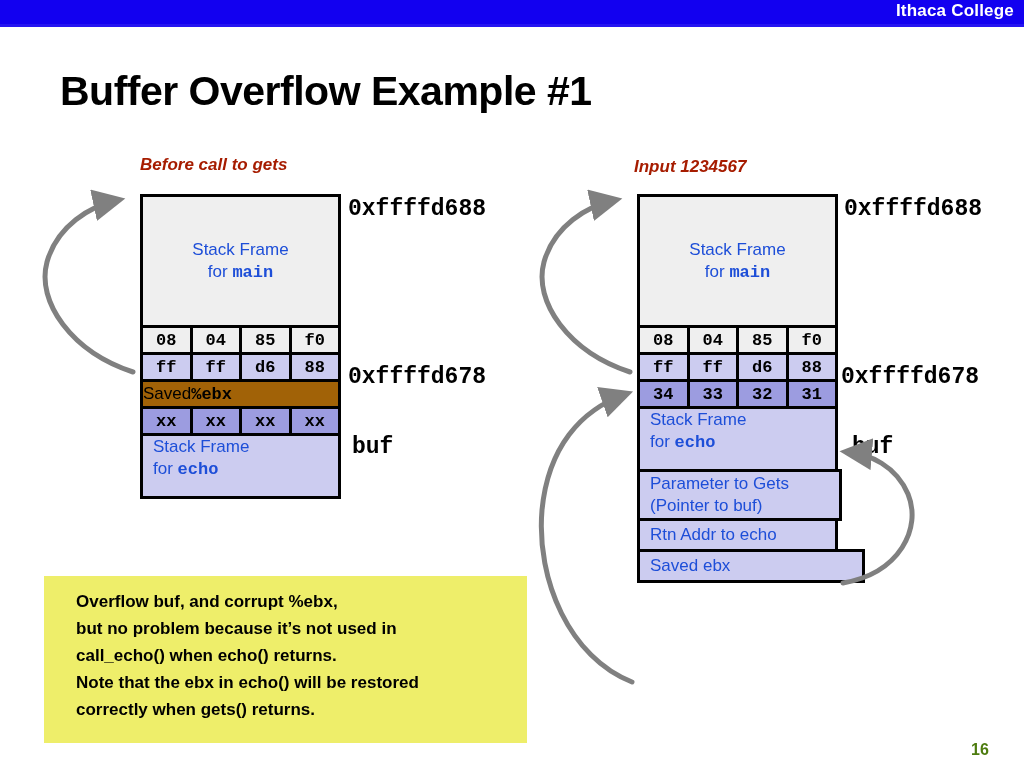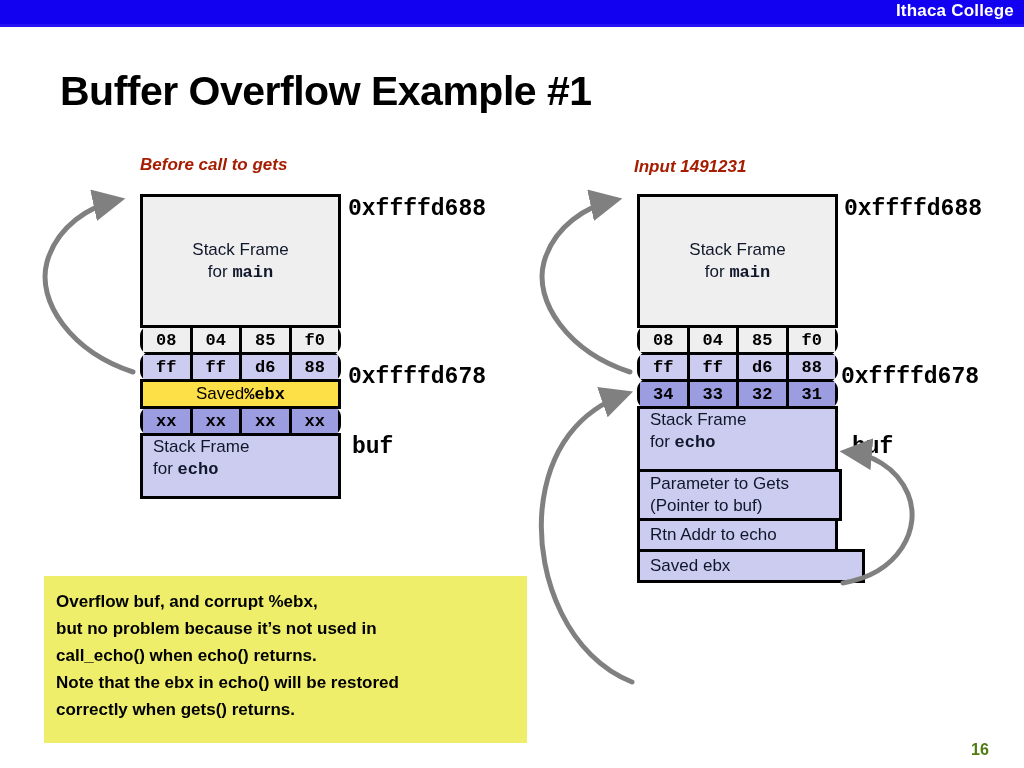--- a/index.html
+++ b/index.html
@@ -91,31 +91,31 @@
     background: #ccccf0;
     flex-direction: column;
     align-items: flex-start;
     padding-left: 10px;
   }
   .frame-echo.tall { height: 66px; }
 
   .frame-text {
     font-size: 17px;
     line-height: 22px;
-    color: #0f172a;
+    color: #1d4ed8;
     white-space: nowrap;
   }
   .mono-b {
     font-family: "Liberation Mono", "DejaVu Sans Mono", monospace;
     font-weight: bold;
     font-size: 17px;
   }
 
   
-  .byte-row { height: 30px; padding: 0; border-radius: 11px; }
+  .byte-row { height: 30px; padding: 0; }
   .byte-row .cell {
     flex: 1 1 0;
     box-sizing: border-box;
     border-right: 3px solid #000000;
     height: 100%;
     display: flex;
     align-items: center;
     justify-content: center;
     font-family: "Liberation Mono", "DejaVu Sans Mono", monospace;
     font-weight: bold;
@@ -124,22 +124,22 @@
   }
   .byte-row .cell:last-child { border-right: none; }
 
   .bg-grey   { background: #efefef; }
   .bg-lav    { background: #ccccf0; }
   .bg-purple { background: #9c9ce0; }
   .bg-pink   { background: #f2bfbf; }
 
   .label-row {
     height: 30px;
-    background: #fde047;
-    justify-content: center;
+    background: #a16207;
+    justify-content: flex-start;
     font-size: 17px;
   }
 
   .text-row {
     height: 34px;
     background: #ccccf0;
     align-items: center;
     padding-left: 10px;
     font-size: 17px;
     white-space: nowrap;
@@ -176,20 +176,21 @@
     background: #eeee6a;
     box-sizing: border-box;
     padding: 12px 0 0 12px;
   }
   #note-box .note-line {
     font-size: 17px;
     font-weight: bold;
     line-height: 27px;
     color: #000000;
     white-space: nowrap;
+    margin-left: 20px;
   }
 
   
   #page-number {
     position: absolute;
     left: 971px; top: 741px;
     font-size: 16px;
     font-weight: bold;
     color: #4d7c0f;
   }
@@ -205,21 +206,21 @@
 </head>
 <body>
 
 <div id="header-bar"></div>
 <div id="header-rule"></div>
 <div id="header-brand">Ithaca College</div>
 
 <div id="slide-title">Buffer Overflow Example #1</div>
 
 <div class="caption" id="caption-left">Before call to gets</div>
-<div class="caption" id="caption-right">Input 1491231</div>
+<div class="caption" id="caption-right">Input 1234567</div>
 
 <div class="diagram" id="diagram-left">
 
   <div class="row frame-main">
     <div class="frame-text">Stack Frame</div>
     <div class="frame-text"><span>for </span><span class="mono-b">main</span></div>
   </div>
 
   <div class="row byte-row">
     <div class="cell bg-grey">08</div>

